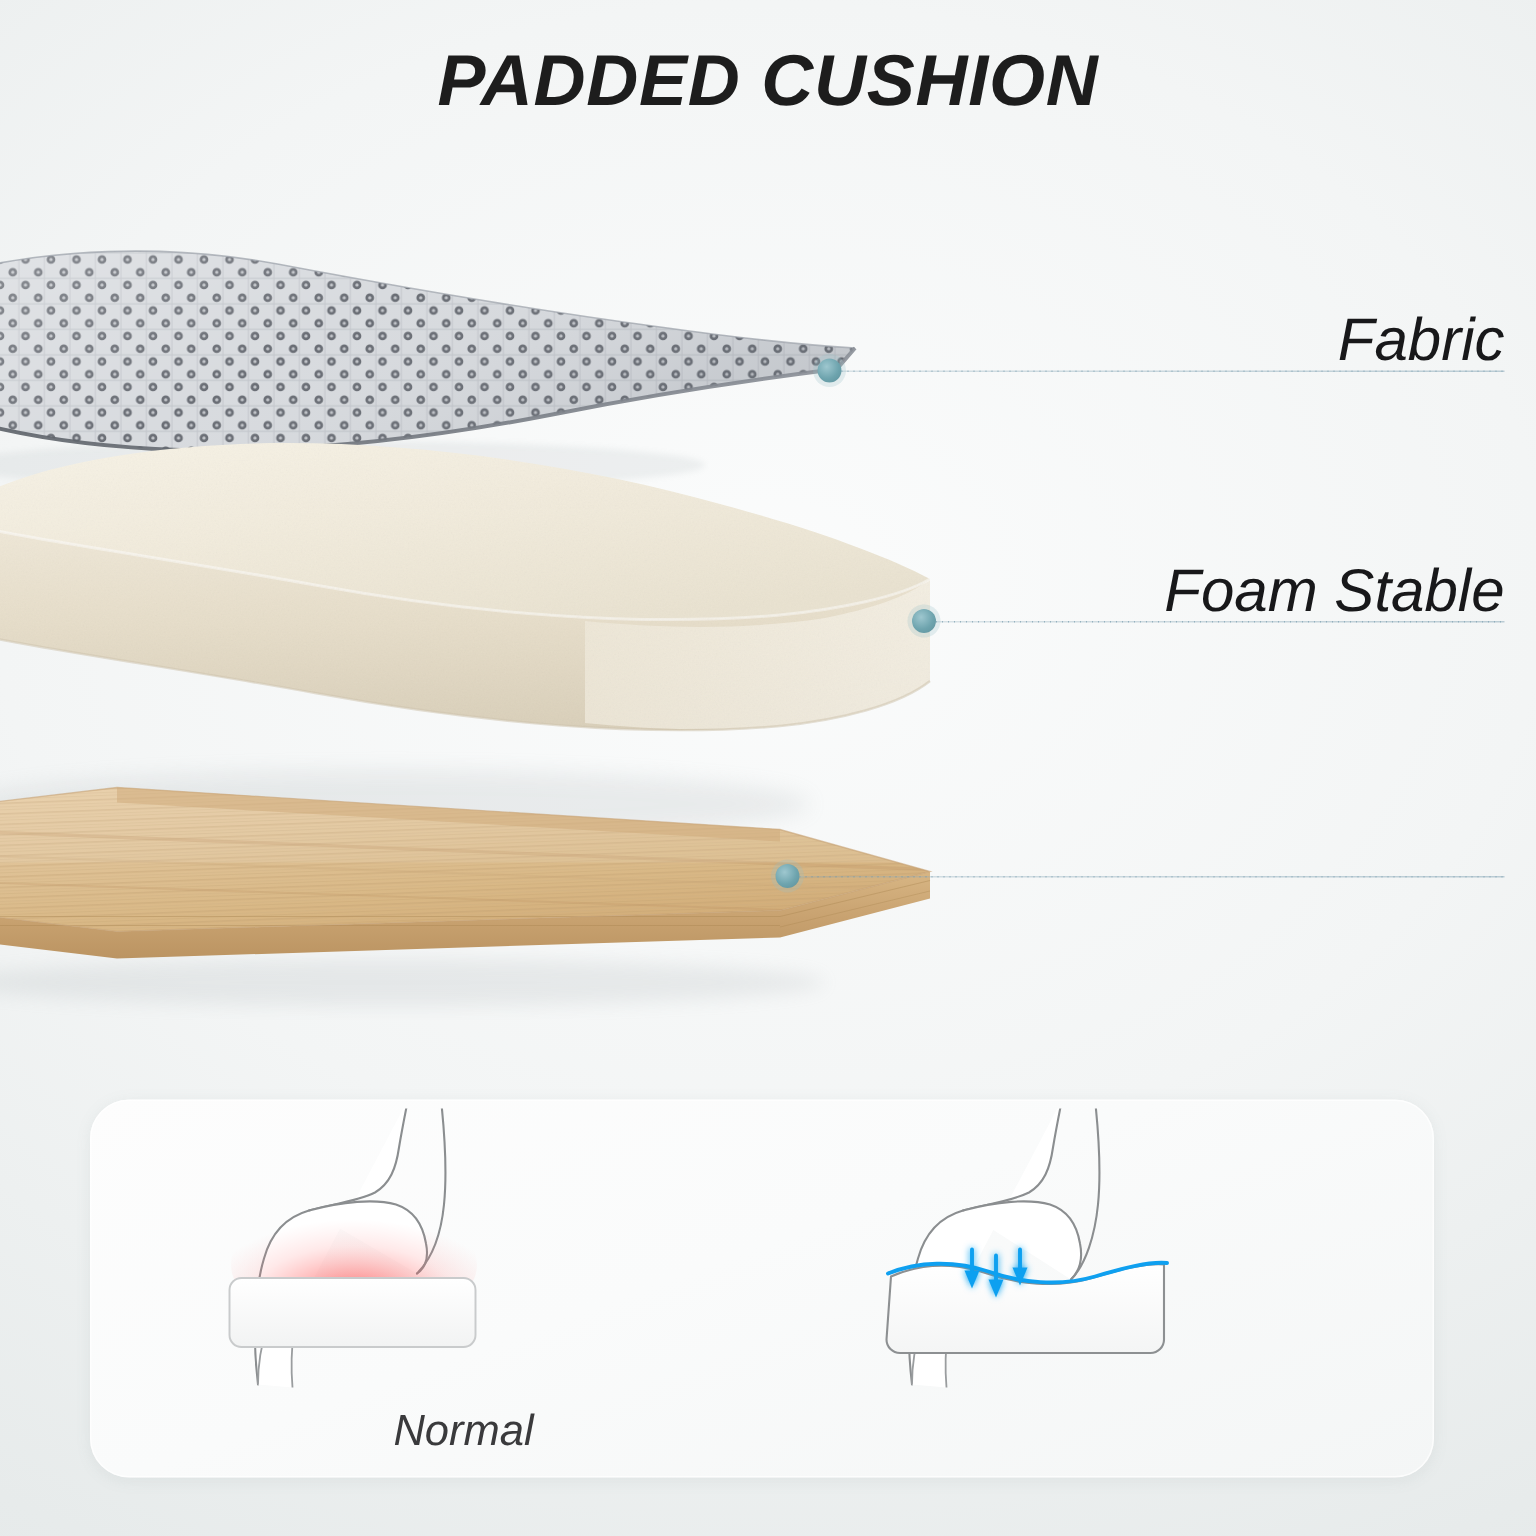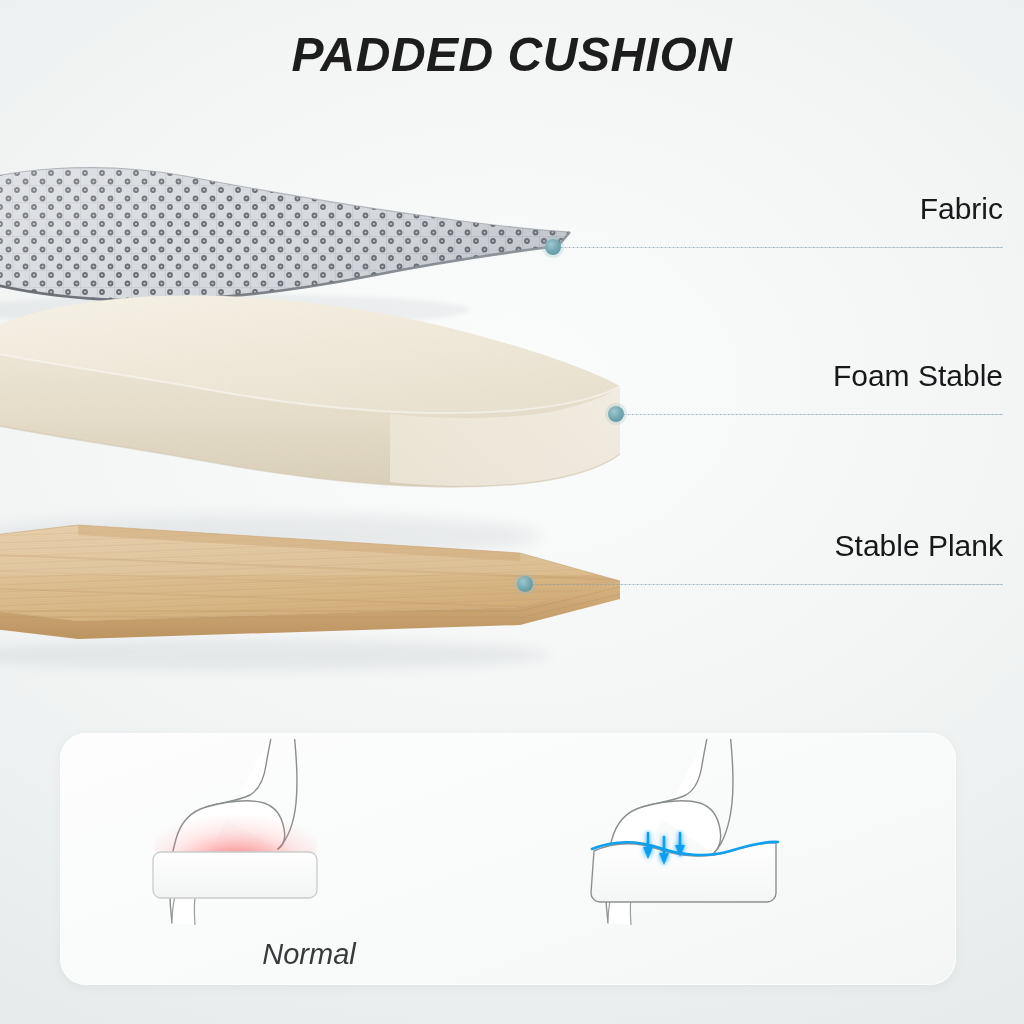--- a/index.html
+++ b/index.html
@@ -25,23 +25,24 @@
     font-family:"Liberation Sans","DejaVu Sans",sans-serif;
     -webkit-font-smoothing:antialiased;
   }
 
   
   .product{position:absolute;left:0;top:0;width:1024px;height:700px;}
 
   
   .callout{position:absolute;}
   .callout .ctext{
-    position:absolute;right:0;bottom:22px;
+    position:absolute;right:0;bottom:4px;
     white-space:nowrap;
-    font-size:30px;line-height:34px;
+    font-style:italic;
+    font-size:40px;line-height:34px;
     color:#18181a;
     font-family:"Liberation Sans","DejaVu Sans",sans-serif;
   }
   .callout .cline{
     position:absolute;left:0;right:0;bottom:0;height:2px;
     background-image:
       linear-gradient(to right, rgba(96,140,160,.62) 0, rgba(96,140,160,.62) 1px, transparent 1px, transparent 4px);
     background-size:4px 1px;
     background-repeat:repeat-x;
     background-position:left bottom;
@@ -264,21 +265,20 @@
 
     <div class="callout" style="left:616px;top:353px;width:387px;height:62px;">
       <div class="cline"></div>
       <div class="cdot"></div>
       <div class="ctext">Foam Stable</div>
     </div>
 
     <div class="callout" style="left:525px;top:523px;width:478px;height:62px;">
       <div class="cline"></div>
       <div class="cdot"></div>
-      <div class="ctext">Stable Plank</div>
     </div>
 
   </div>
 
   <div class="panel">
 
     <div class="cmp left">
       <svg class="fig" viewBox="0 0 448 195">
         <defs>
           <radialGradient id="painGlow" cx="0.5" cy="0.78" r="0.62">

